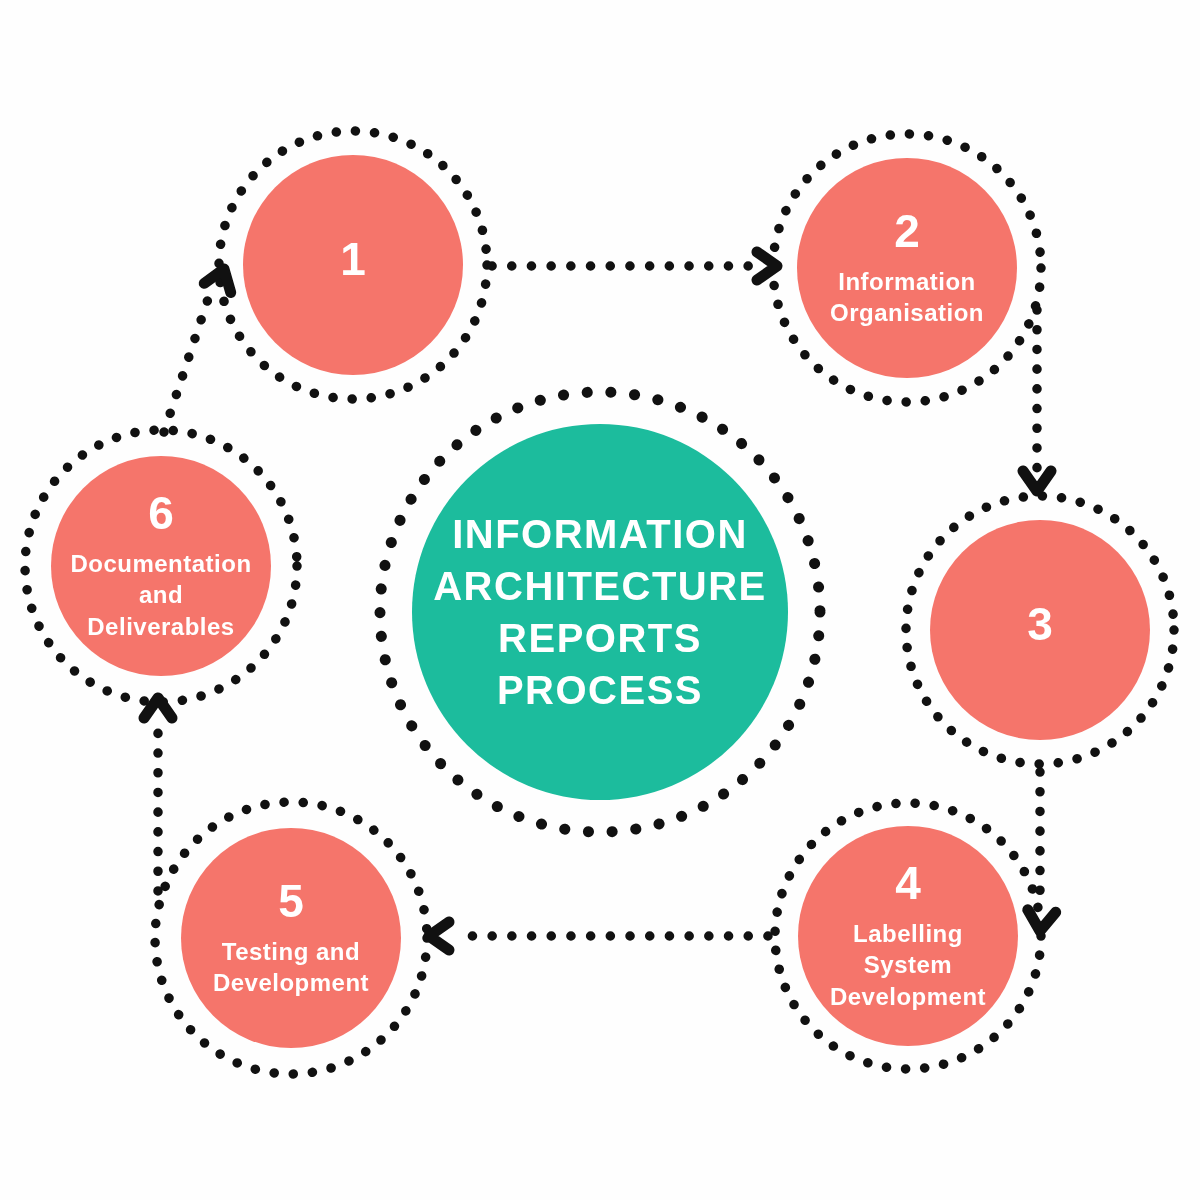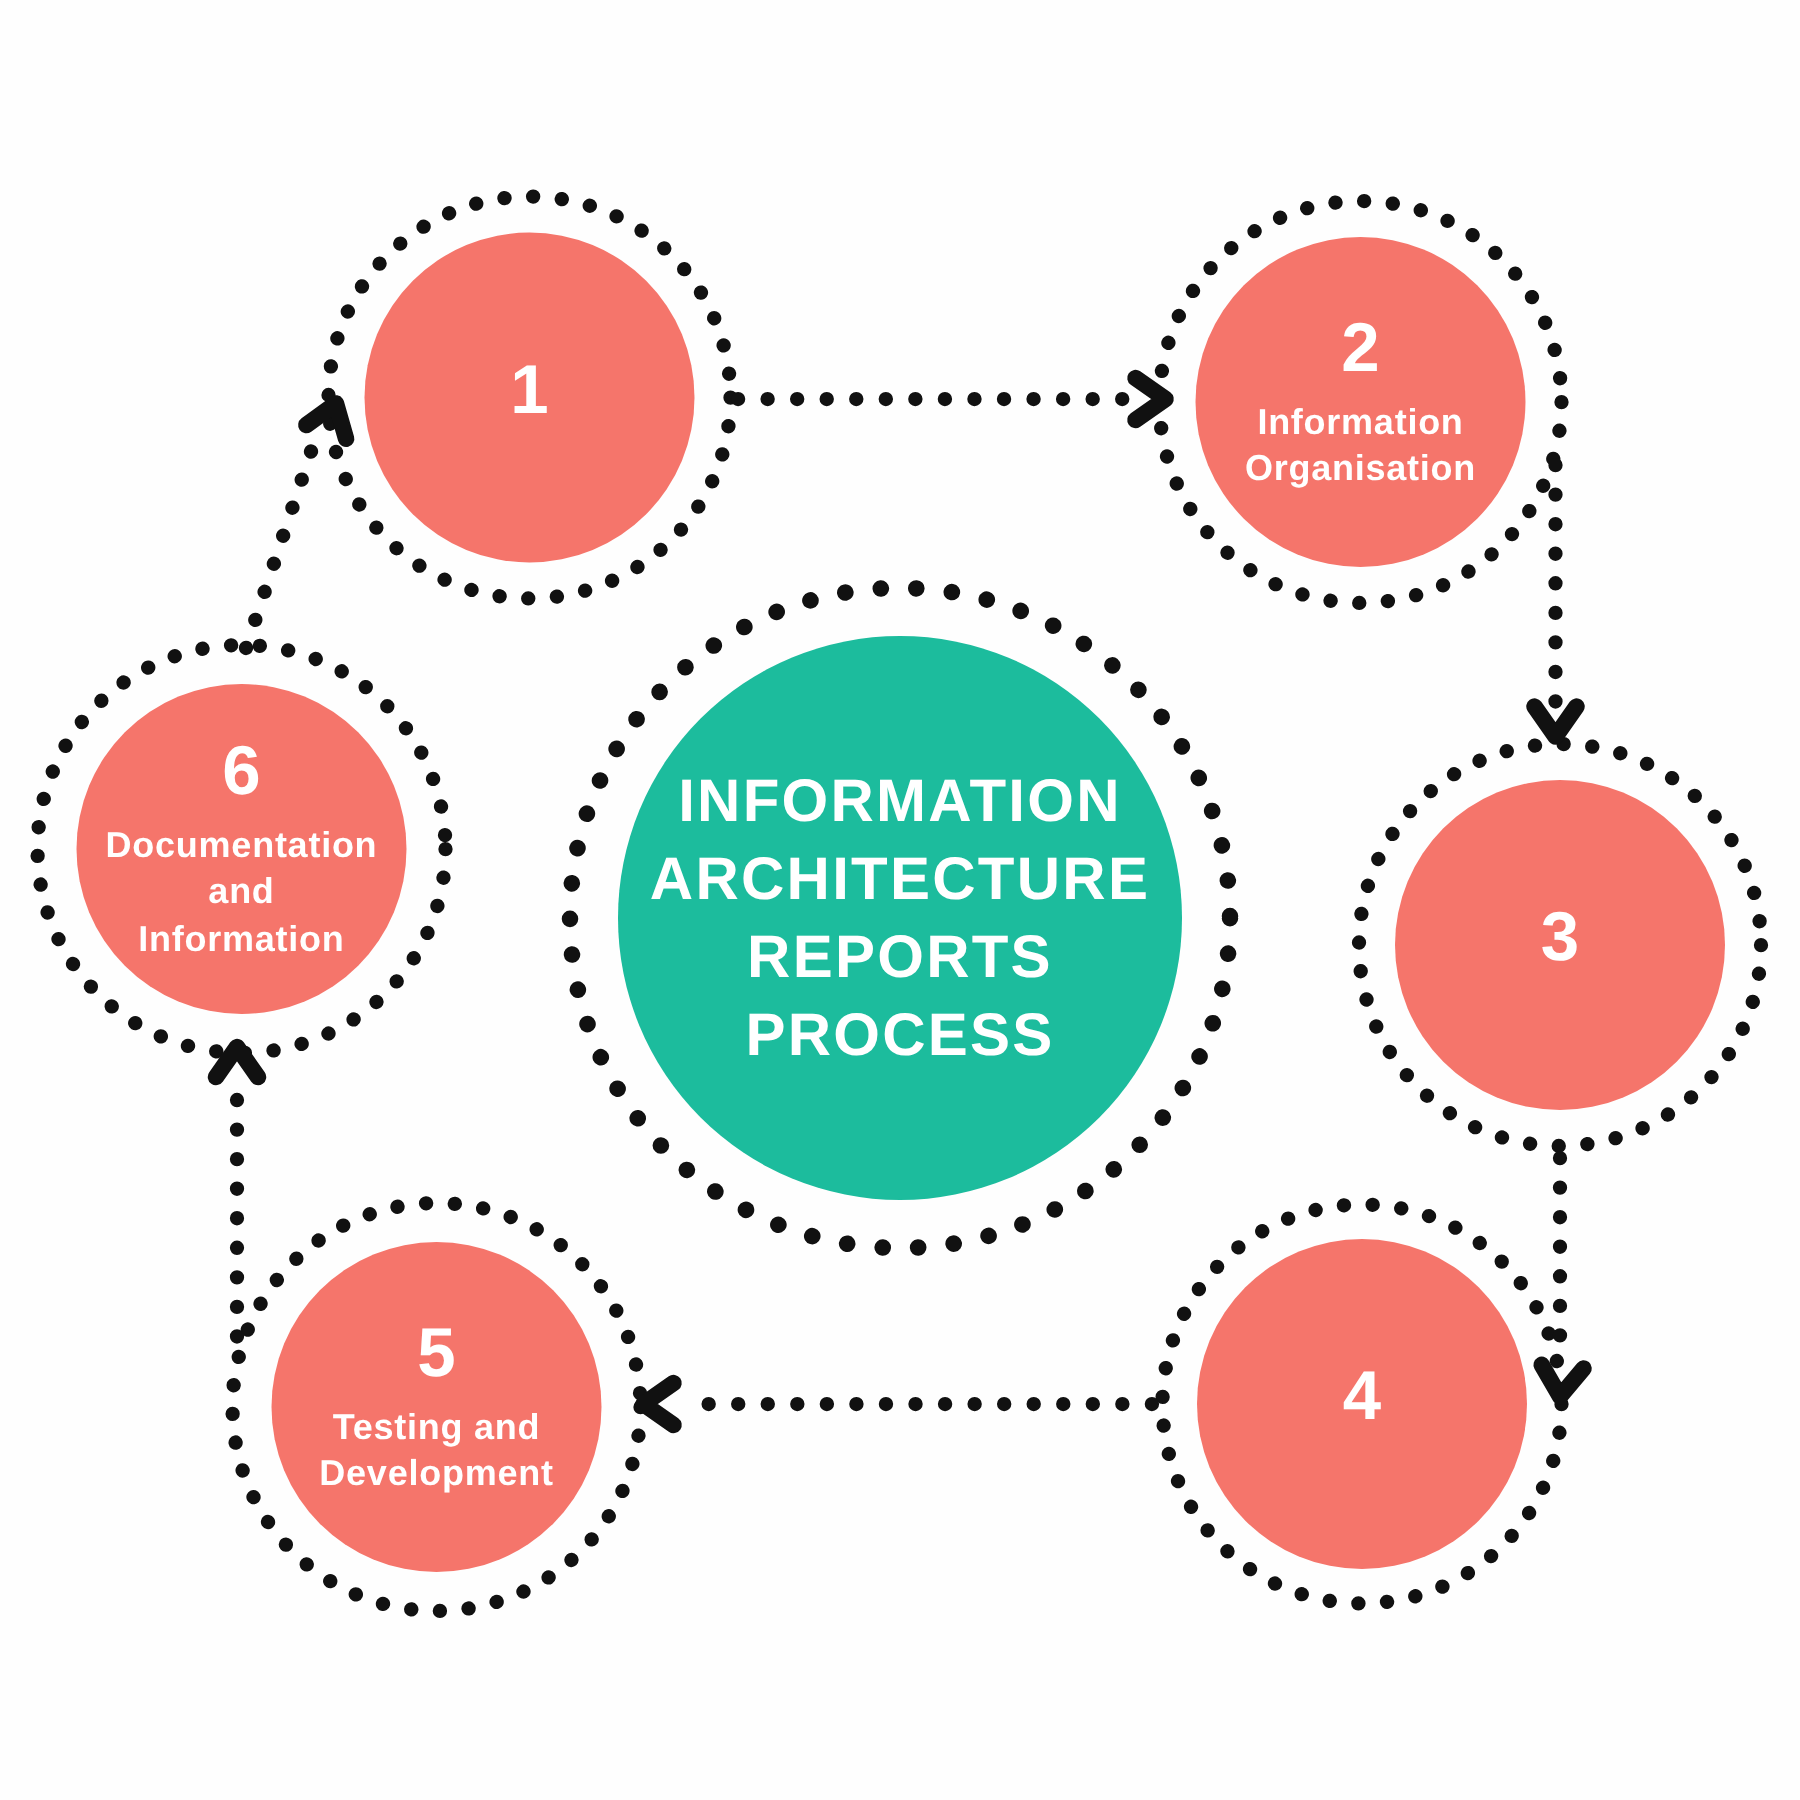--- a/index.html
+++ b/index.html
@@ -142,28 +142,31 @@
     <div class="node-label">Information
 Organisation</div>
   </div>
 
   <div class="node node3">
     <div class="node-number">3</div>
   </div>
 
   <div class="node node4">
     <div class="node-number">4</div>
+    <div class="node-label">Labelling
+System
+Development</div>
   </div>
 
   <div class="node node5">
     <div class="node-number">5</div>
     <div class="node-label">Testing and
 Development</div>
   </div>
 
   <div class="node node6">
     <div class="node-number">6</div>
     <div class="node-label">Documentation
 and
-Information</div>
+Deliverables</div>
   </div>
 
 </div>
 
 </body></html>

